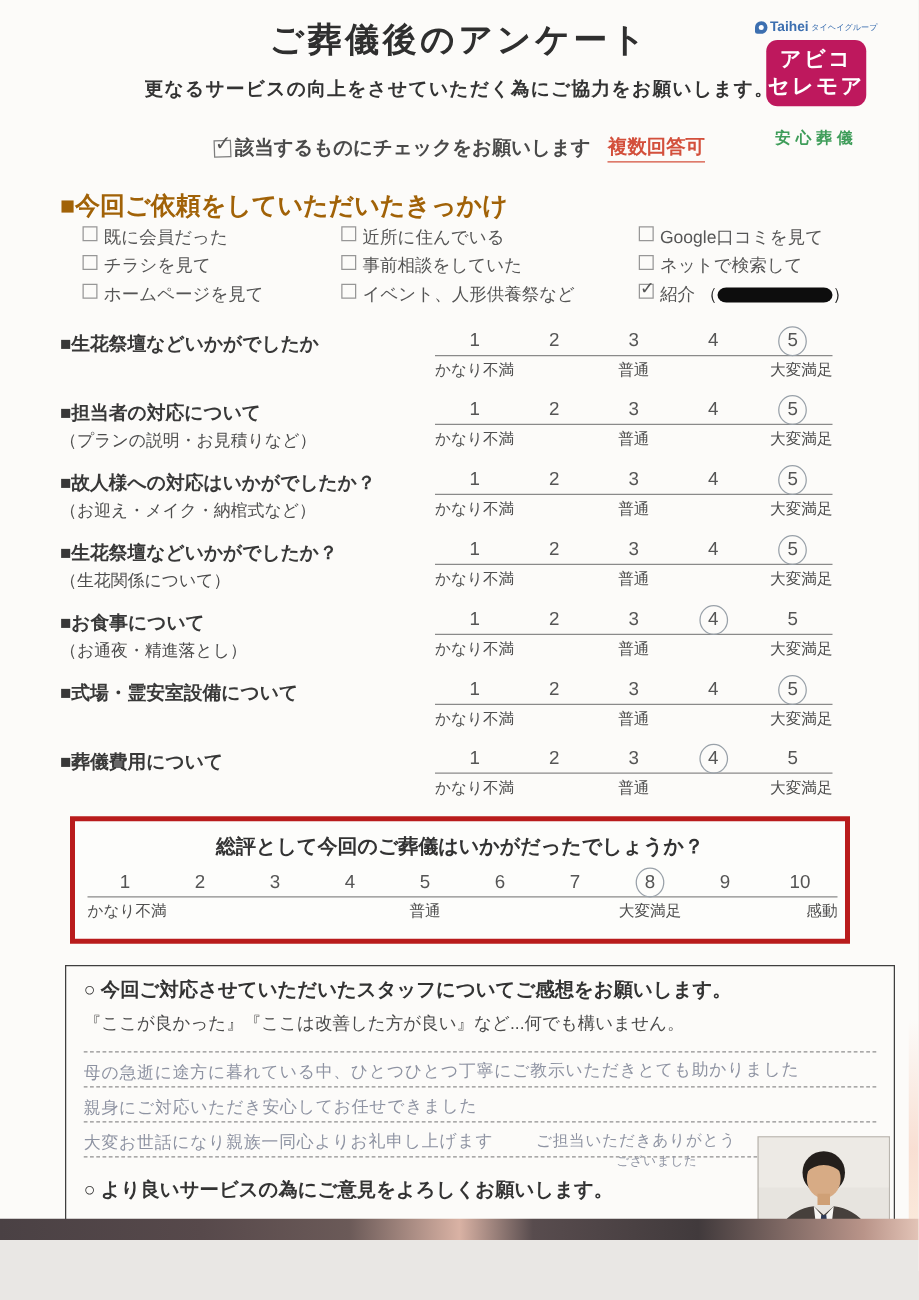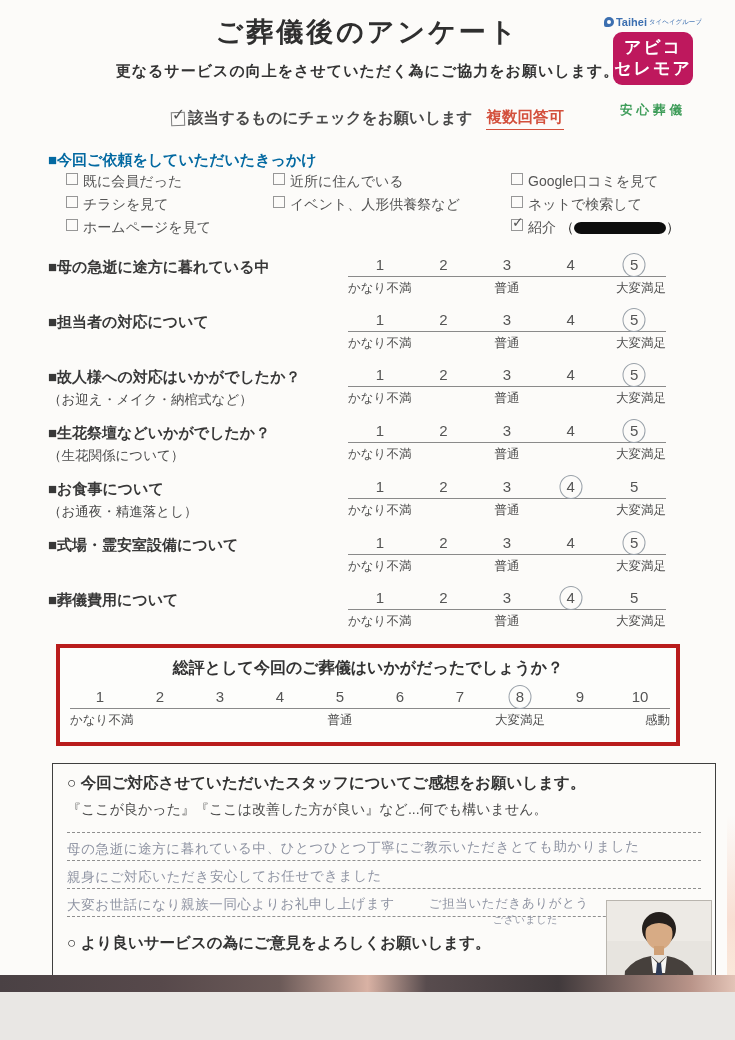--- a/index.html
+++ b/index.html
@@ -19,21 +19,21 @@
   .logo-top { display:flex; align-items:center; justify-content:center; gap:2px; color:#3c6fb0; }
   .logo-mark { width:10px; height:10px; border-radius:50% 50% 50% 2px; background:#3c6fb0; position:relative; }
   .logo-mark::after { content:""; position:absolute; inset:3px; background:#fff; border-radius:50%; }
   .logo-taihei { font-weight:700; font-size:11px; }
   .logo-grp { font-size:6.5px; letter-spacing:0; }
   .logo-badge { margin:4px auto 0; width:80px; background:#be185d; border-radius:9px; padding:5px 0 6px; color:#fff; font-weight:800; font-size:17px; line-height:21px; letter-spacing:2px; }
   .logo-tag { margin-top:17px; color:#3f9d5a; font-size:12.5px; letter-spacing:4px; font-weight:600; }
 
   
   .trigger { margin:13px 0 0 48px; }
-  .sec-h { font-size:15px; font-weight:700; color:#0369a1;margin-top:21px; }
+  .sec-h { font-size:20px; font-weight:700; color:#a16207;margin-top:21px; }
   .trigger-cols { display:flex; margin-top:3px; }
   .tcol1 { width:207px; } .tcol2 { width:238px; } .tcol3 { width:auto; }
   .cb-item { display:flex; align-items:flex-start; font-size:14px; color:#555; height:23px;padding-left:18px; }
   .sq { width:12px; height:12px; border:1.5px solid #979797; margin-right:5px; flex:none; position:relative; }
   .cb-item.checked .sq::after { content:"✓"; position:absolute; top:-6px; left:0; font-size:14px; color:#555; }
   .redact { display:inline-flex; align-items:center; margin-left:4px; color:#2b2b2b; font-size:14px; }
   .redact .bar { display:inline-block; width:92px; height:12px; background:#0d0d0d; border-radius:7px/6px; }
 
   
   .ratings { margin:14px 40px 0 48px; }
@@ -126,20 +126,24 @@
             <span>ホームページを見て</span>
           </div>
       </div>
       <div class="tcol2">
         <div class="cb-item">
             <span class="sq"></span>
             <span>近所に住んでいる</span>
           </div>
         <div class="cb-item">
             <span class="sq"></span>
+            <span>事前相談をしていた</span>
+          </div>
+        <div class="cb-item">
+            <span class="sq"></span>
             <span>イベント、人形供養祭など</span>
           </div>
       </div>
       <div class="tcol3">
         <div class="cb-item">
             <span class="sq"></span>
             <span>Google口コミを見て</span>
           </div>
         <div class="cb-item">
             <span class="sq"></span>
@@ -151,21 +155,21 @@
             <span class="redact">（<span class="bar"></span>）</span>
           </div>
       </div>
     </div>
   </div>
 
   <div class="ratings">
 
     <div class="rating-row">
       <div class="rating-heading">
-          <div class="h">■母の急逝に途方に暮れている中</div>
+          <div class="h">■生花祭壇などいかがでしたか</div>
           <div class="sub"></div>
         </div>
       <div class="scale5">
         <div class="nums">
           <span class="num">1</span>
             <span class="num">2</span>
             <span class="num">3</span>
             <span class="num">4</span>
             <span class="num circled">5</span>
         </div>
@@ -173,20 +177,21 @@
             <span class="l">かなり不満</span>
             <span class="m">普通</span>
             <span class="r">大変満足</span>
           </div>
       </div>
     </div>
 
     <div class="rating-row">
       <div class="rating-heading">
           <div class="h">■担当者の対応について</div>
+          <div class="sub">（プランの説明・お見積りなど）</div>
         </div>
       <div class="scale5">
         <div class="nums">
           <span class="num">1</span>
             <span class="num">2</span>
             <span class="num">3</span>
             <span class="num">4</span>
             <span class="num circled">5</span>
         </div>
         <div class="slabels">

